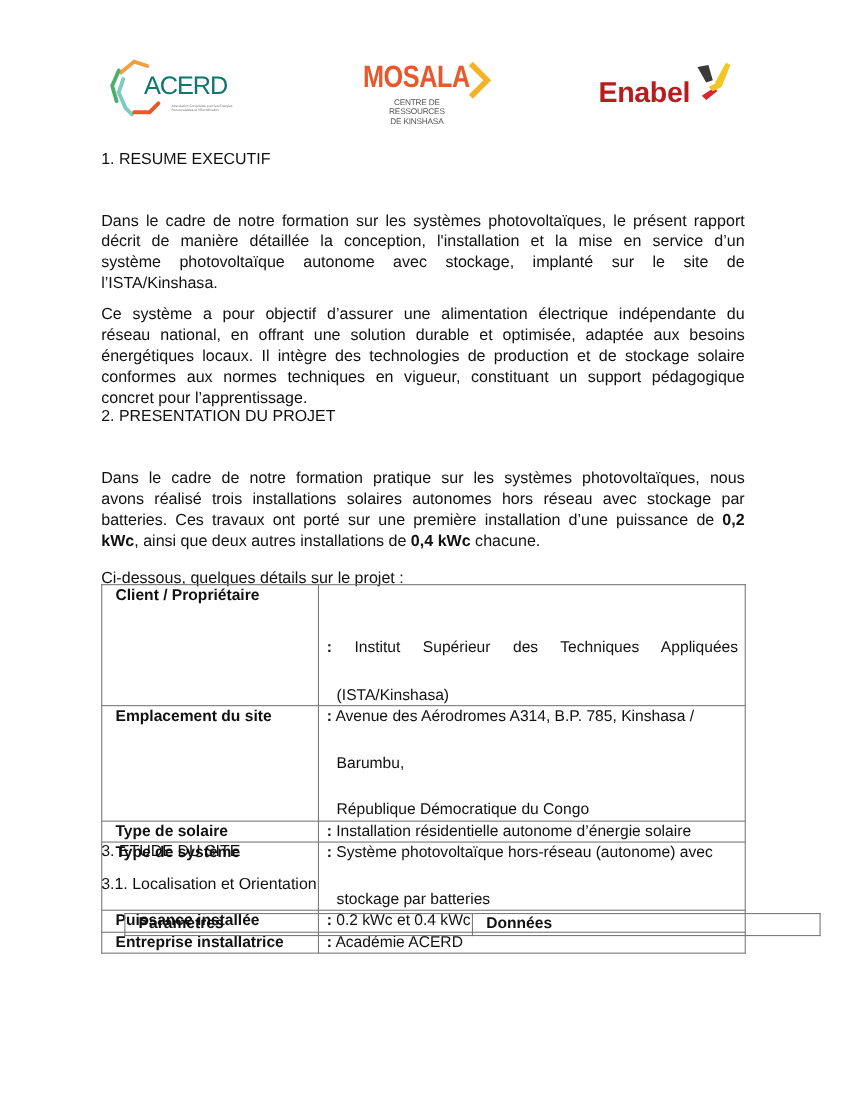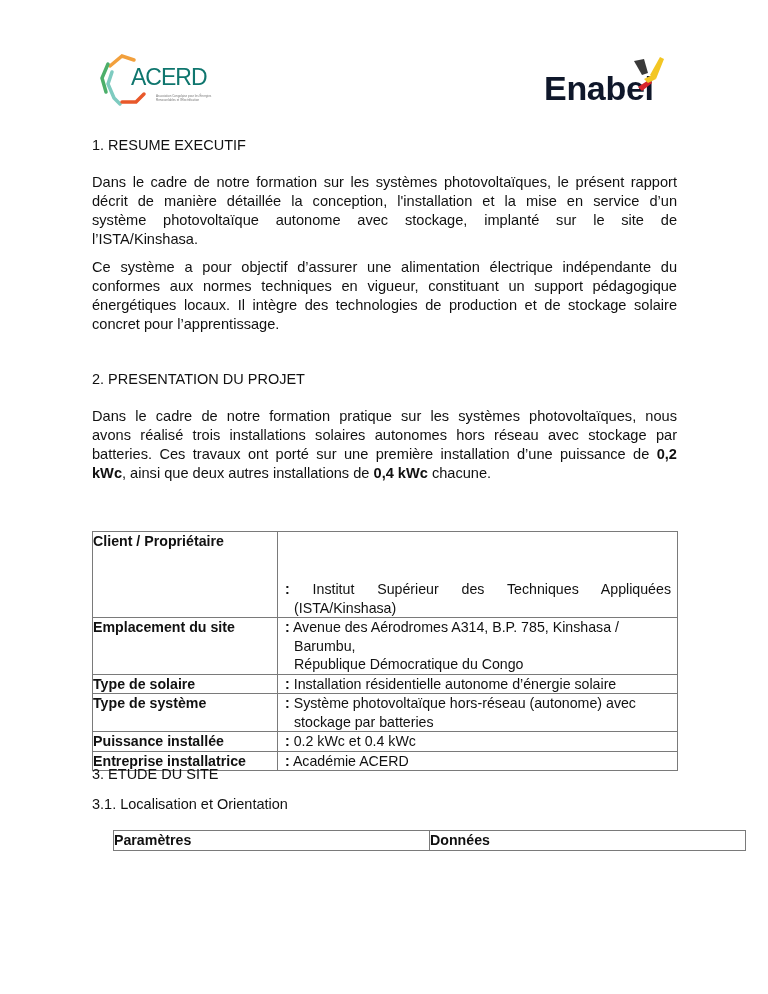--- a/index.html
+++ b/index.html
@@ -30,66 +30,76 @@
       font-family: "Liberation Sans Narrow", "Liberation Sans", sans-serif;
     }
     .mosala-chev { position: absolute; left: 95px; top: 2px; }
     .mosala-sub {
       position: absolute; left: 3px; top: 34px; width: 92px; text-align: center;
       font-size: 7.5px; line-height: 9px; color: #555; letter-spacing: -0.2px;
     }
     .logo-enabel { left: 540px; top: 55px; width: 130px; height: 48px; }
     .enabel-word {
       position: absolute; left: 4px; top: 14px;
-      font-size: 34px; font-weight: bold; color: #0f172a; letter-spacing: -0.3px;
+      font-size: 26px; font-weight: bold; color: #b91c1c; letter-spacing: -0.3px;
     }
     .enabel-mark { position: absolute; left: 90px; top: 0; }
 
     
     .h1 {
       position: absolute; left: 92px; font-size: 14.5px; font-weight: normal; color: #111;
     }
     .para {
       position: absolute; left: 92px; width: 585px;
-      font-size: 14.6px; line-height: 19px; text-align: justify; color: #111;
+      font-size: 14.6px; line-height: 19px; text-align: justify; color: #111; margin-top: 19px;
     }
 
     
     table.doc {
       position: absolute; border-collapse: collapse;
       font-size: 14.2px; line-height: 18.5px; color: #111;
     }
     table.doc td {
-      border: 1.3px solid #7a7a7a; vertical-align: top; padding: 0 6px 0 0;
+      border: 1.3px solid #7a7a7a; vertical-align: top; padding: 0 6px 0 12px;
     }
     table.doc td.k { font-weight: bold; }
     .t1 { left: 92px; top: 531px; width: 586px; }
     .t1 td.k { width: 178px; }
     .t1 td.v { padding-left: 7px; }
     .colon { font-weight: bold; }
-    .v .cont { padding-left: 9px; display: block; }
+    .v .cont { padding-left: 9px; display: block; margin-top: 24px; }
     .t2 { left: 113px; top: 830px; width: 633px; }
     .t2 td.k { width: 157px; }
   </style>
 </head>
 <body>
 
 <div class="page">
 
   <div class="logo logo-acerd">
     <svg width="60" height="58" viewBox="0 0 60 58">
       <polyline points="12,14 24,4 36,8" fill="none" stroke="#f2a03d" stroke-width="3.5" stroke-linecap="round"></polyline>
       <polyline points="10,12 4,26 8,40" fill="none" stroke="#4caf6a" stroke-width="3.5" stroke-linecap="round"></polyline>
       <polyline points="14,20 10,32 16,46 22,52" fill="none" stroke="#7ecbc0" stroke-width="3.5" stroke-linecap="round"></polyline>
       <polyline points="24,50 38,50 46,42" fill="none" stroke="#e8582a" stroke-width="3.5" stroke-linecap="round"></polyline>
     </svg>
     <span class="acerd-word">ACERD</span>
     <span class="acerd-sub">Association Congolaise pour les Énergies Renouvelables et l'Électrification</span>
   </div>
 
+  <div class="logo logo-mosala">
+    <span class="mosala-word">MOSALA</span>
+    <svg class="mosala-chev" width="22" height="34" viewBox="0 0 22 34">
+      <polyline points="3,2 18,17 3,32" fill="none" stroke="#f5b324" stroke-width="5"></polyline>
+    </svg>
+    <div class="mosala-sub">
+      <div>CENTRE DE RESSOURCES</div>
+      <div>DE KINSHASA</div>
+    </div>
+  </div>
 
   <div class="logo logo-enabel">
     <span class="enabel-word">Enabel</span>
     <svg class="enabel-mark" width="36" height="40" viewBox="0 0 36 40">
       <path d="M4,6 L14,4 L18,18 L12,20 Z" fill="#3a3a3a"></path>
       <path d="M20,20 L30,2 L34,4 L26,24 Z" fill="#f3c623"></path>
       <path d="M8,32 L20,24 L22,28 L12,36 Z" fill="#d8262b"></path>
       <path d="M14,24 L22,20 L26,24 L18,28 Z" fill="#f3c623"></path>
     </svg>
   </div>
@@ -98,34 +108,36 @@
 
   <div class="para" style="top:173px;">
     <div style="text-align:justify;text-align-last:justify;">Dans le cadre de notre formation sur les systèmes photovoltaïques, le présent rapport</div>
     <div style="text-align:justify;text-align-last:justify;">décrit de manière détaillée la conception, l'installation et la mise en service d’un</div>
     <div style="text-align:justify;text-align-last:justify;">système photovoltaïque autonome avec stockage, implanté sur le site de</div>
     <div>l’ISTA/Kinshasa.</div>
   </div>
 
   <div class="para" style="top:258px;">
     <div style="text-align:justify;text-align-last:justify;">Ce système a pour objectif d’assurer une alimentation électrique indépendante du</div>
+    <div style="text-align:justify;text-align-last:justify;">réseau national, en offrant une solution durable et optimisée, adaptée aux besoins</div>
+    <div style="text-align:justify;text-align-last:justify;">énergétiques locaux. Il intègre des technologies de production et de stockage solaire</div>
     <div style="text-align:justify;text-align-last:justify;">conformes aux normes techniques en vigueur, constituant un support pédagogique</div>
-    <div style="text-align:justify;text-align-last:justify;">énergétiques locaux. Il intègre des technologies de production et de stockage solaire</div>
     <div>concret pour l’apprentissage.</div>
   </div>
 
   <div class="h1" style="top:371px;">2. PRESENTATION DU PROJET</div>
 
   <div class="para" style="top:407px;">
     <div style="text-align:justify;text-align-last:justify;">Dans le cadre de notre formation pratique sur les systèmes photovoltaïques, nous</div>
     <div style="text-align:justify;text-align-last:justify;">avons réalisé trois installations solaires autonomes hors réseau avec stockage par</div>
     <div style="text-align:justify;text-align-last:justify;"><span>batteries. Ces travaux ont porté sur une première installation d’une puissance de </span><b>0,2</b></div>
     <div><b>kWc</b><span>, ainsi que deux autres installations de </span><b>0,4 kWc</b><span> chacune.</span></div>
   </div>
 
+  <div class="para" style="top:498px;">Ci-dessous, quelques détails sur le projet :</div>
 
   <table class="doc t1">
     <tbody id="t1body">
         <tr>
           <td class="k">Client / Propriétaire</td>
           <td class="v">
             <div style="text-align: justify; text-align-last: justify; margin-top: 48px;"><span class="colon">:</span> <span>Institut Supérieur des Techniques Appliquées</span></div>
             <div class="cont">(ISTA/Kinshasa)</div>
           </td>
         </tr>

